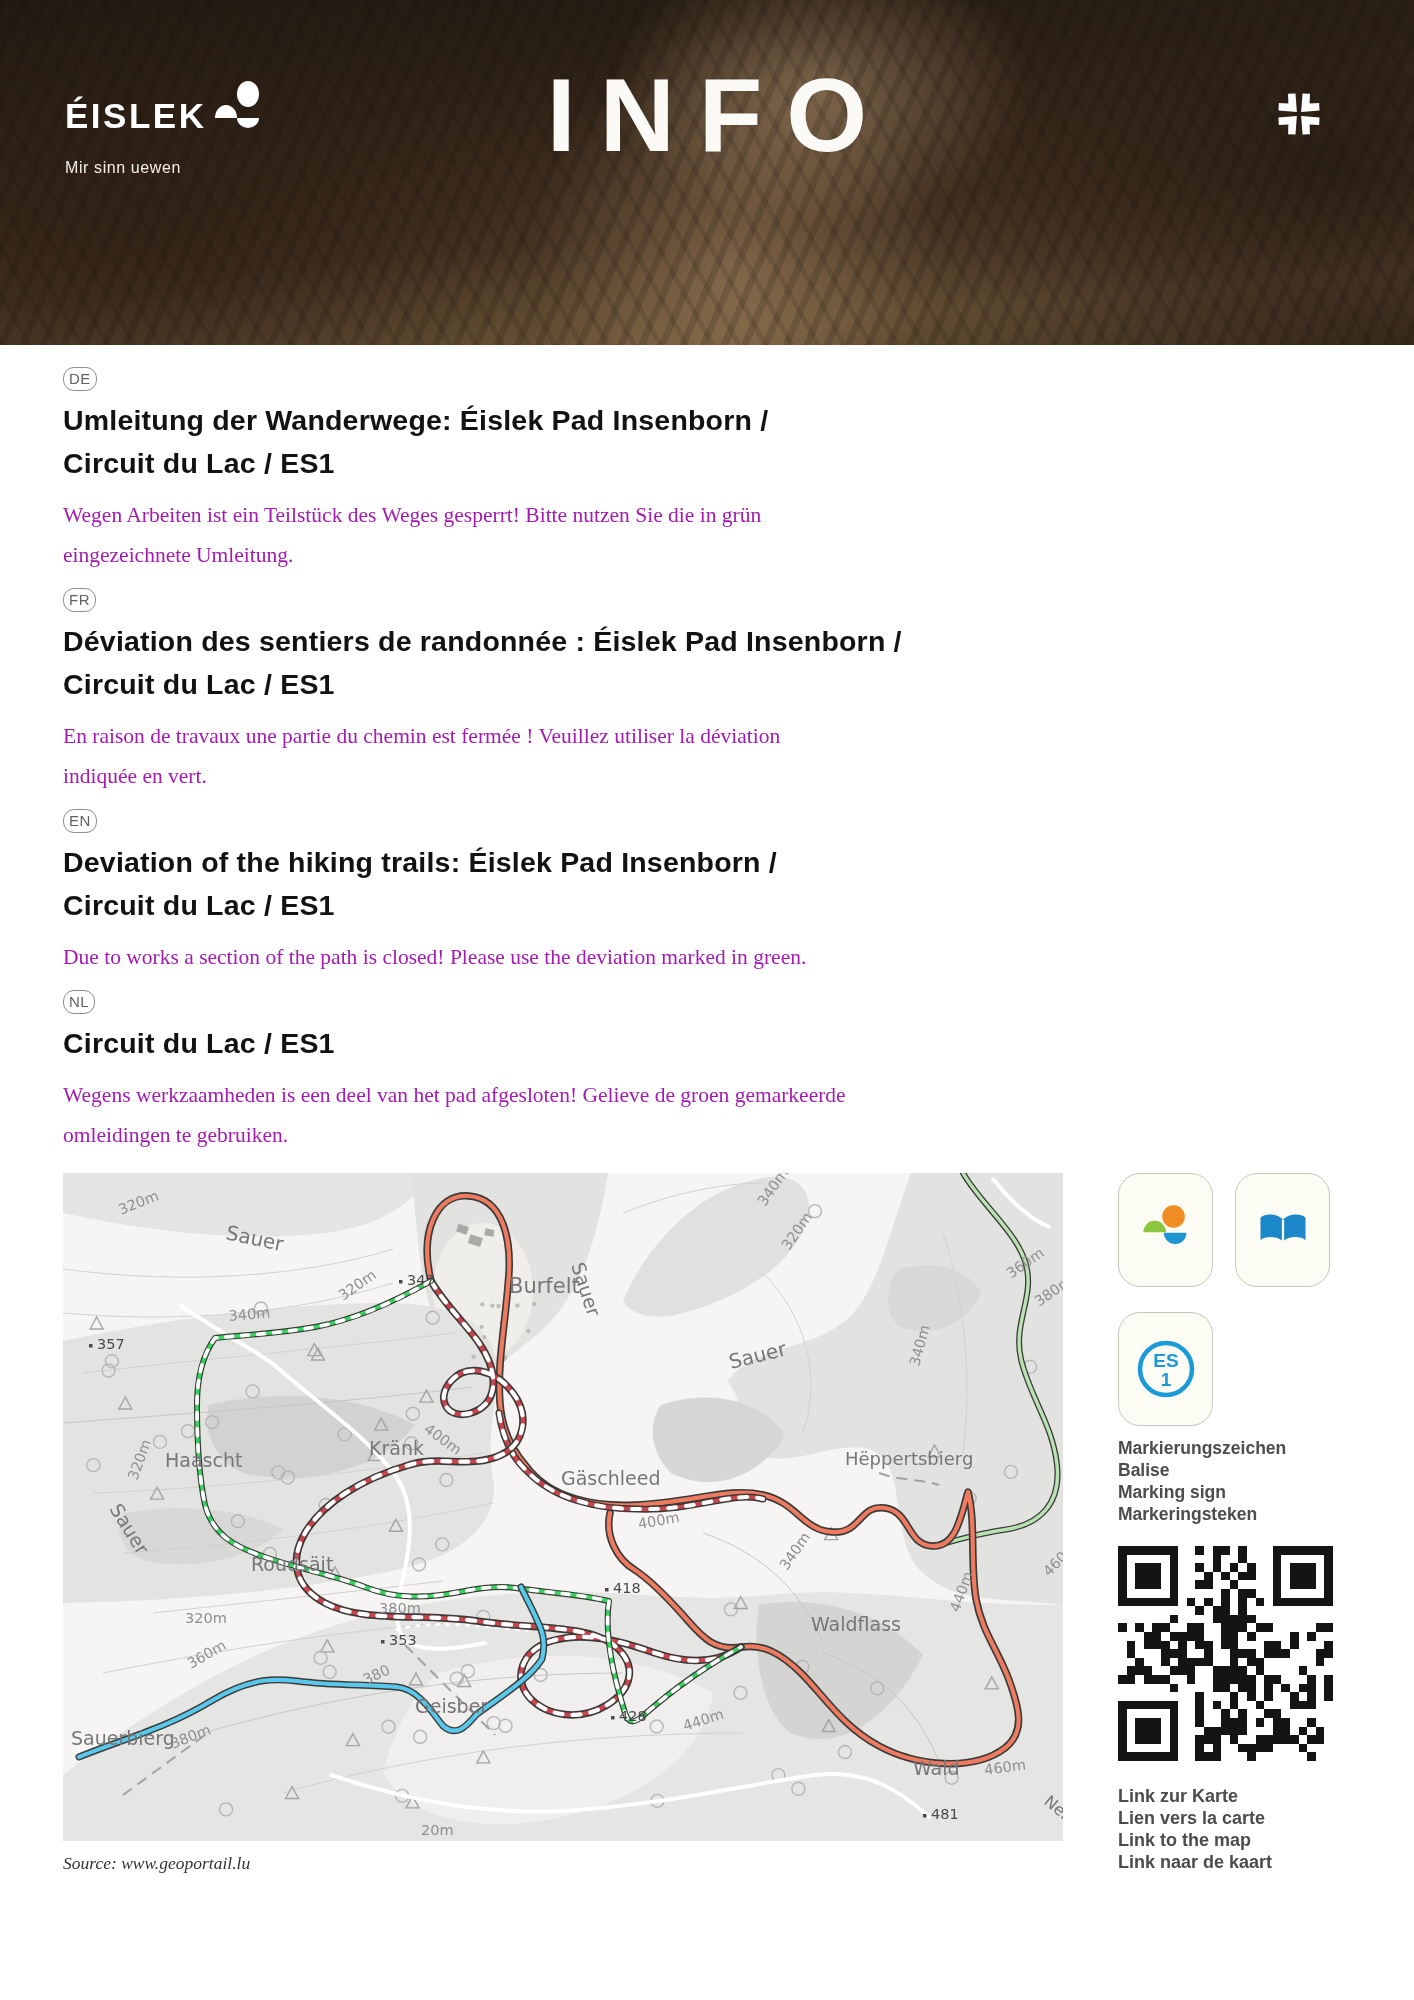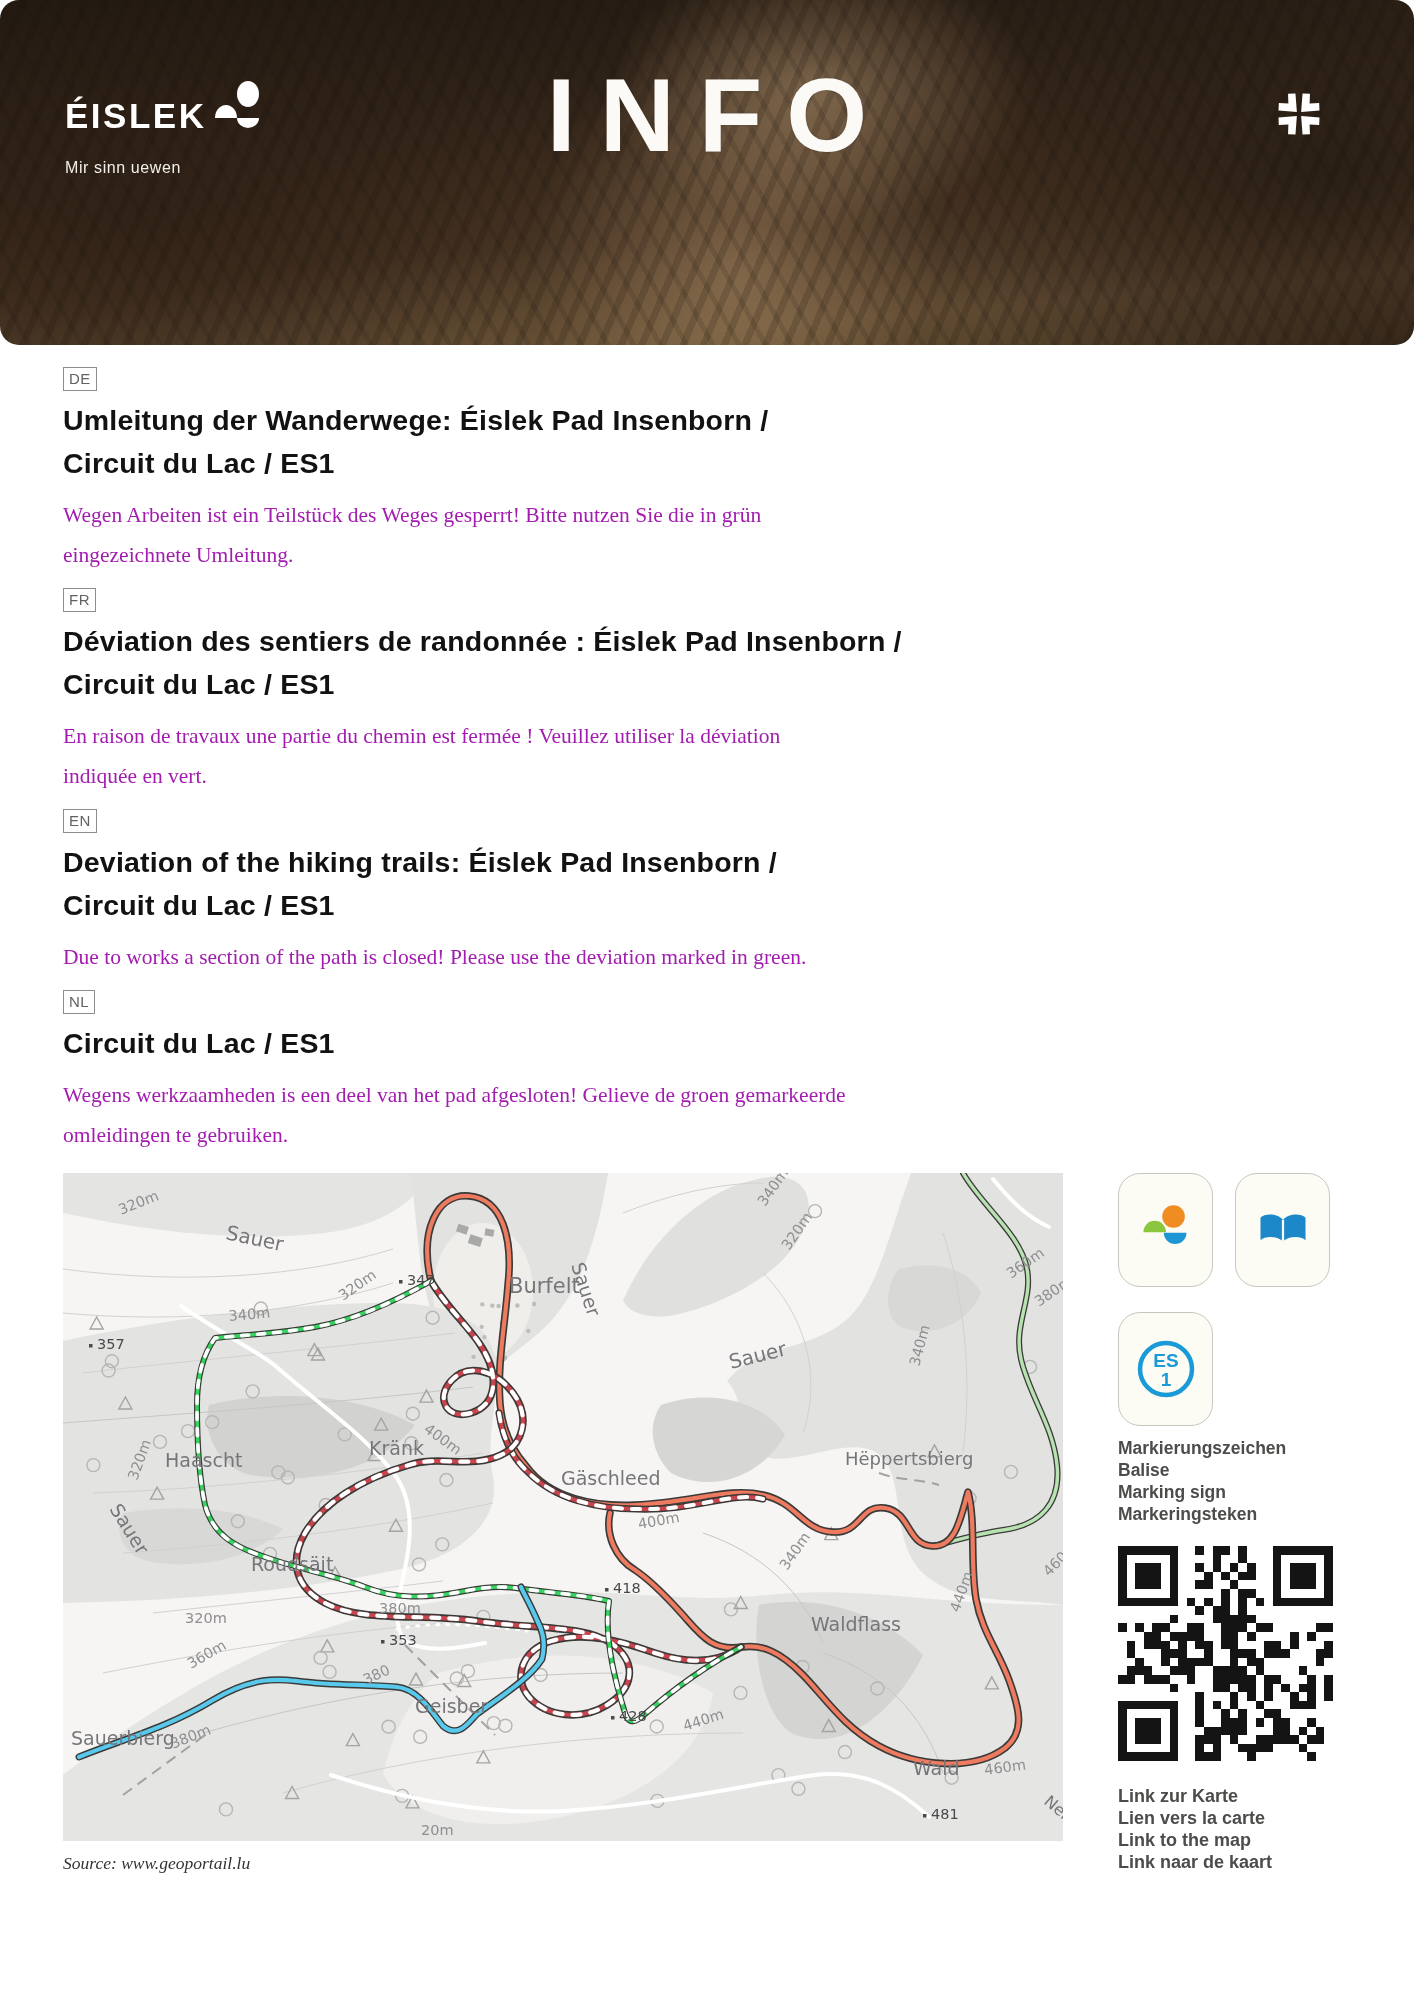--- a/index.html
+++ b/index.html
@@ -7,38 +7,38 @@
         font-family:"Liberation Sans",sans-serif;}
 
   
   .hero{position:relative;width:1414px;height:345px;overflow:hidden;
     background:
       radial-gradient(ellipse 300px 200px at 58% 26%, rgba(233,195,148,.38), transparent 70%),
       radial-gradient(ellipse 280px 340px at 52% 78%, rgba(198,162,120,.40), transparent 72%),
       radial-gradient(ellipse 520px 320px at 10% 60%, rgba(44,30,20,.72), transparent 78%),
       radial-gradient(ellipse 560px 340px at 94% 50%, rgba(36,26,17,.78), transparent 78%),
       radial-gradient(ellipse 900px 160px at 50% 108%, rgba(118,95,58,.55), transparent 80%),
-      linear-gradient(175deg,#221910 0%,#2f2217 30%,#463322 62%,#5a4530 84%,#3c2d1d 100%); border-radius: 19px;}
+      linear-gradient(175deg,#221910 0%,#2f2217 30%,#463322 62%,#5a4530 84%,#3c2d1d 100%);}
   .hero:after{content:"";position:absolute;inset:0;
       background:repeating-linear-gradient(113deg, rgba(20,14,9,.16) 0 7px, transparent 7px 19px),
                  repeating-linear-gradient(61deg, rgba(26,19,12,.13) 0 5px, transparent 5px 23px);}
   .brand{position:absolute;left:65px;top:70px;color:#fff;z-index:3;}
   .brand-row{display:flex;align-items:flex-start;}
   .brand-name{font-size:35px;font-weight:700;letter-spacing:2.5px;line-height:1;margin-top:28px;}
   .brand-mark{margin-left:6px;margin-top:0;}
   .brand-tagline{font-size:16px;font-weight:300;letter-spacing:.6px;margin-top:11px;color:#f3efe9;}
   .info-title{position:absolute;left:0;width:100%;top:56px;text-align:center;z-index:2;
       color:#fbfaf7;font-size:104px;font-weight:700;letter-spacing:24px;text-indent:24px;
       text-shadow:0 0 2px rgba(60,45,30,.4);}
   .x-mark{position:absolute;right:82px;top:82px;z-index:3;}
 
   
   .content{padding:22px 0 0 63px;width:1300px;}
   .lang-badge{display:inline-block;border:1.5px solid #8d8d89;color:#63625f;font-size:15px;
-      line-height:20px;padding:1px 5px;border-radius:0;letter-spacing:.5px;}
+      line-height:20px;padding:1px 5px;border-radius:11px;letter-spacing:.5px;}
   .sec{margin-bottom:13px;}
   .sec-heading{margin-top:8px;font-size:28.5px;font-weight:700;color:#121212;line-height:43px;
       letter-spacing:.2px;max-width:980px;}
   .sec-body{margin-top:10px;font-family:"Liberation Serif",serif;font-size:21.5px;color:#a21caf;
       line-height:40px;max-width:920px;}
 
   
   .map-row{display:flex;align-items:flex-start;margin-top:18px;padding-left:63px;}
   .map-col{width:1000px;}
   .map-source{margin-top:12px;font-family:"Liberation Serif",serif;font-style:italic;

